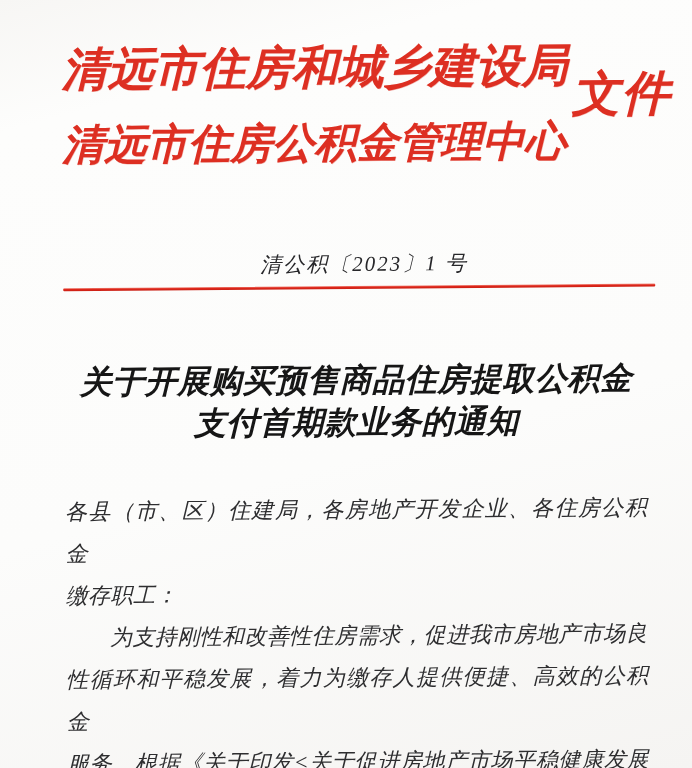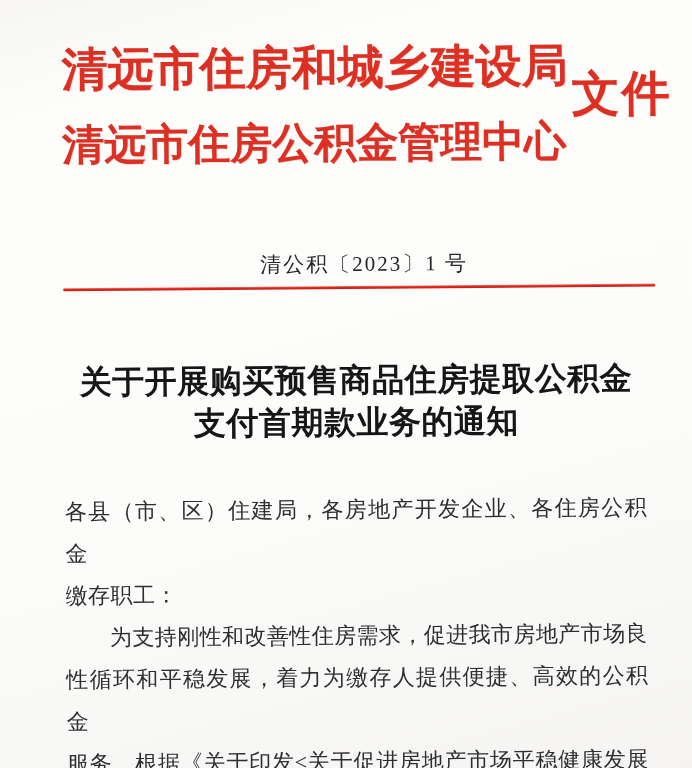--- a/index.html
+++ b/index.html
@@ -8,20 +8,21 @@
     background: #e9e9e9;
   }
   .sheet {
     position: relative;
     width: 692px;
     height: 768px;
     margin: 0 auto;
     background: linear-gradient(165deg, #f7f6f4 0%, #fdfdfc 14%, #fcfcfb 58%, #f5f4f2 100%);
     overflow: hidden;
     font-family: "Liberation Serif", "DejaVu Serif", serif;
+    font-style: italic;
   }
   .content {
     position: absolute;
     top: 0; left: 0; right: 0; bottom: 0;
     padding: 0 26px 0 64px;
     transform: rotate(-0.45deg);
     transform-origin: 50% 50%;
   }
   
   .letterhead {

